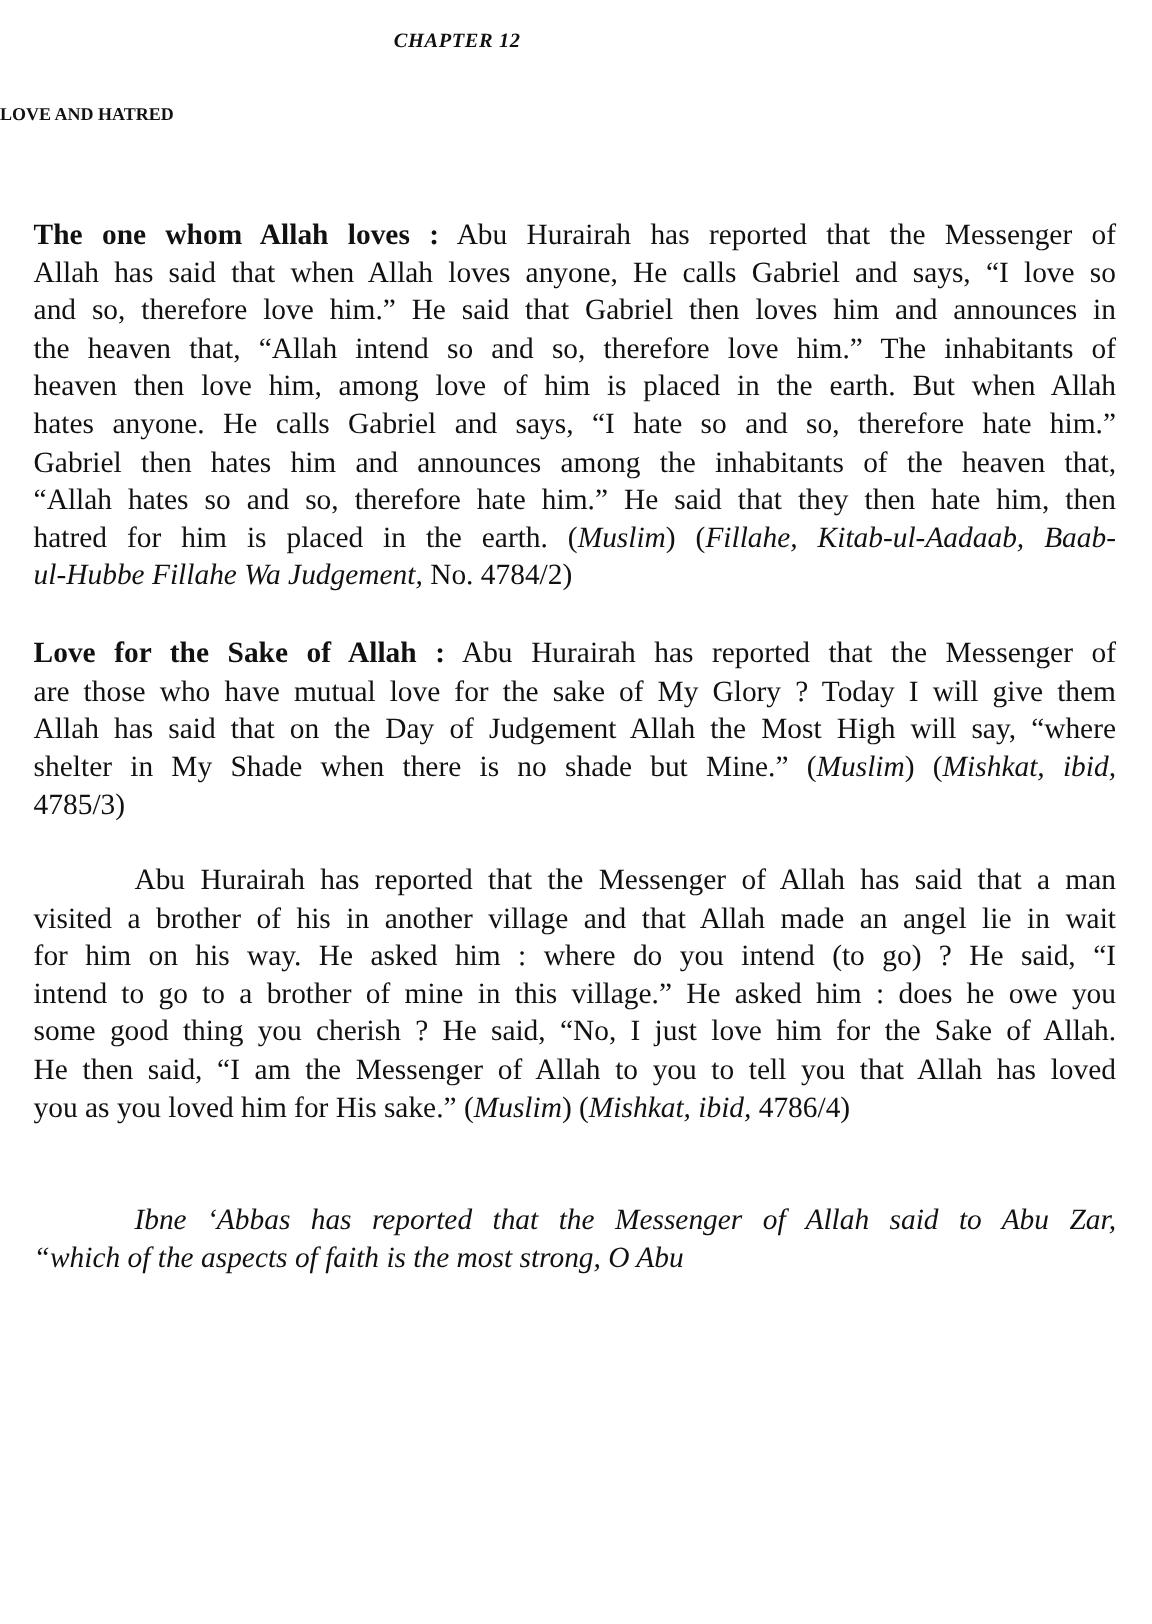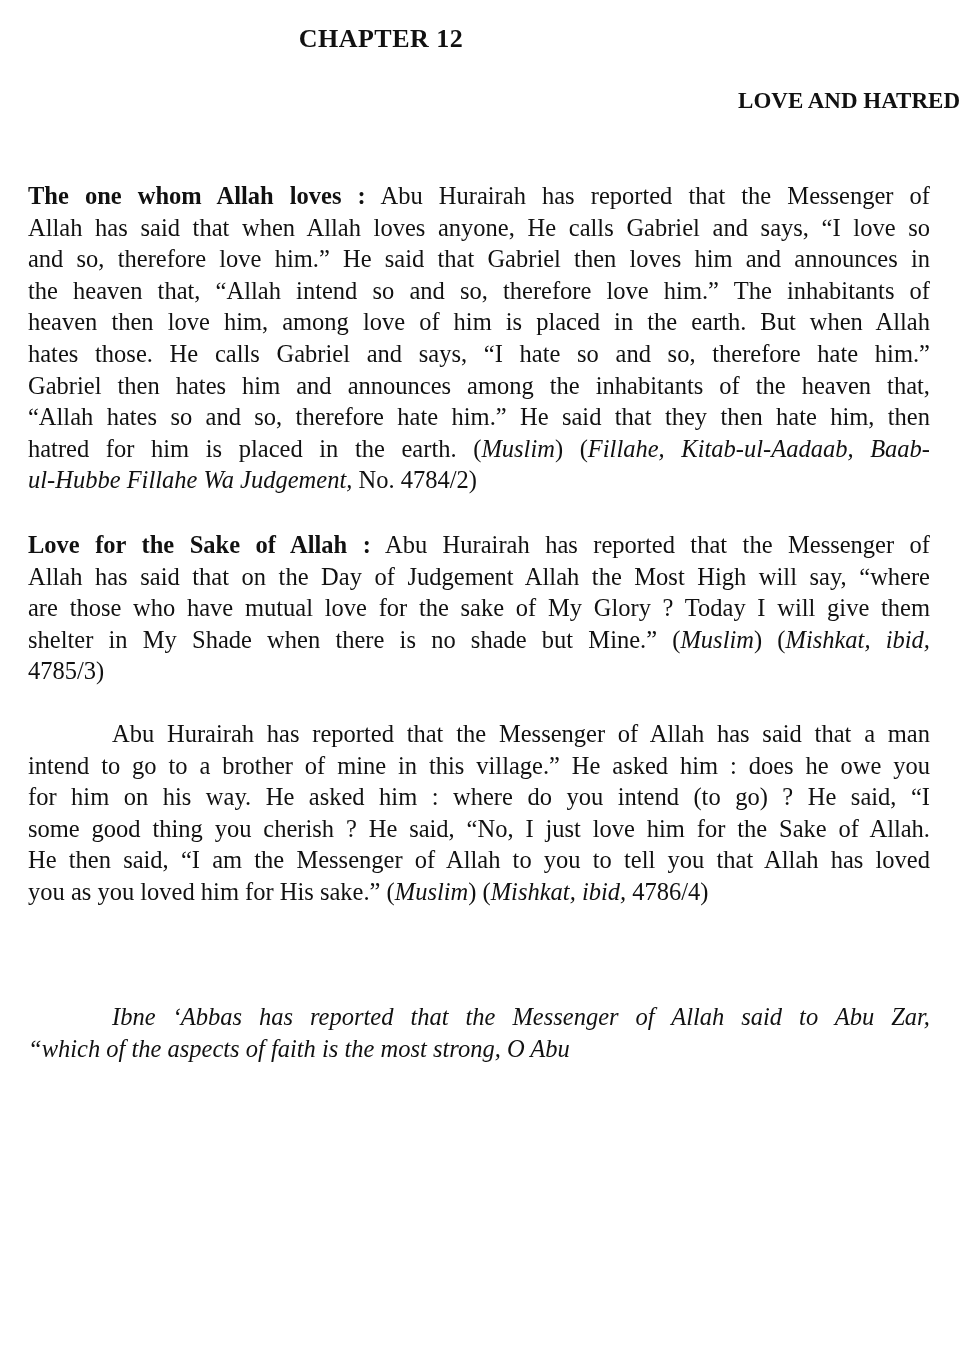--- a/index.html
+++ b/index.html
@@ -1,22 +1,22 @@
 <!DOCTYPE html>
 <html><head>
   <meta charset="utf-8">
   <style>
     html, body { margin: 0; padding: 0; background: #ffffff; }
     body { width: 960px; height: 1353px; overflow: hidden; position: relative;
       font-family: "Liberation Serif", "DejaVu Serif", serif; color: #111111; }
     .page { position: absolute; left: 0; top: 0; width: 960px; height: 1353px; }
     .chapter { position: absolute; top: 24px; left: 0; width: 762px; text-align: center;
-      font-weight: bold; font-size: 26px; letter-spacing: 0.5px; }
-    .title { position: absolute; top: 88px; left: 0; width: 960px; text-align: right;
-      font-weight: bold; font-size: 23px; }
+      font-weight: bold; font-size: 17px; letter-spacing: 0.5px; font-style: italic; }
+    .title { position: absolute; top: 88px; left: 0; width: 960px; text-align: left;
+      font-weight: bold; font-size: 15px; }
     .para { position: absolute; left: 28px; width: 902px; font-size: 24.5px; }
     .line { display: block; height: 31.6px; line-height: 31.6px; white-space: nowrap;
       text-align: justify; text-align-last: justify; }
     .line.last { text-align-last: left; }
     .line.indent { padding-left: 84px; }
     .lead { font-weight: bold; margin-top: 35px; }
     .it { font-style: italic; }
     #p1 { top: 180px; }
     #p2 { top: 529px; }
     #p3 { top: 718px; }
@@ -28,37 +28,38 @@
 <div class="page">
   <div class="chapter">CHAPTER 12</div>
   <div class="title">LOVE AND HATRED</div>
 
   <div class="para" id="p1">
       <span class="line"><span class="lead">The one whom Allah loves :</span><span> Abu Hurairah has reported that the Messenger of</span></span>
       <span class="line"><span>Allah has said that when Allah loves anyone, He calls Gabriel and says, “I love so</span></span>
       <span class="line"><span>and so, therefore love him.” He said that Gabriel  then loves him and announces in</span></span>
       <span class="line"><span>the heaven that, “Allah intend so and so, therefore love him.” The inhabitants of</span></span>
       <span class="line"><span>heaven then love him, among love of him is placed in the earth. But when Allah</span></span>
-      <span class="line"><span>hates those. He calls Gabriel and says, “I hate so and so, therefore hate him.”</span></span>
+      <span class="line"><span>hates anyone. He calls Gabriel and says, “I hate so and so, therefore hate him.”</span></span>
       <span class="line"><span>Gabriel then hates him and announces among the inhabitants of the heaven that,</span></span>
       <span class="line"><span>“Allah hates so and so, therefore hate him.” He said that they then hate him, then</span></span>
       <span class="line"><span>hatred for him is placed in the earth. (</span><span class="it">Muslim</span><span>) (</span><span class="it">Fillahe, Kitab-ul-Aadaab, Baab-</span></span>
       <span class="line last"><span class="it">ul-Hubbe Fillahe Wa Judgement,</span><span> No. 4784/2)</span></span>
     </div>
   <div class="para" id="p2">
       <span class="line"><span class="lead">Love for the Sake of Allah :</span><span> Abu Hurairah has reported that the Messenger of</span></span>
+      <span class="line"><span>are those who have mutual love for the sake of My Glory ? Today I will give them</span></span>
       <span class="line"><span>Allah has said that on the Day of Judgement Allah the Most High will say, “where</span></span>
-      <span class="line"><span>are those who have mutual love for the sake of My Glory ? Today I will give them</span></span>
       <span class="line"><span>shelter in My Shade when there is no shade but Mine.” (</span><span class="it">Muslim</span><span>) (</span><span class="it">Mishkat, ibid,</span></span>
       <span class="line last"><span>4785/3)</span></span>
     </div>
   <div class="para" id="p3">
       <span class="line indent"><span>Abu Hurairah has reported that the Messenger of Allah has said that a man</span></span>
+      <span class="line"><span>visited a brother of his in another village and that Allah made an angel lie in wait</span></span>
+      <span class="line"><span>for him on his way. He asked him : where do you intend  (to go) ? He said, “I</span></span>
       <span class="line"><span>intend to go to a brother of mine in this village.” He asked him : does he owe you</span></span>
-      <span class="line"><span>for him on his way. He asked him : where do you intend  (to go) ? He said, “I</span></span>
       <span class="line"><span>some good thing you cherish ? He said, “No, I just love him for the Sake of Allah.</span></span>
       <span class="line"><span>He then said, “I am the Messenger of Allah to you to tell you that Allah has loved</span></span>
       <span class="line last"><span>you as you loved him for His sake.” (</span><span class="it">Muslim</span><span>) (</span><span class="it">Mishkat, ibid,</span><span> 4786/4)</span></span>
     </div>
   <div class="para" id="p4">
       <span class="line indent"><span>Ibne ‘Abbas has reported that the Messenger of Allah said to Abu Zar,</span></span>
       <span class="line last"><span>“which of  the aspects of faith is the most strong, O Abu</span></span>
     </div>
 </div>
 

